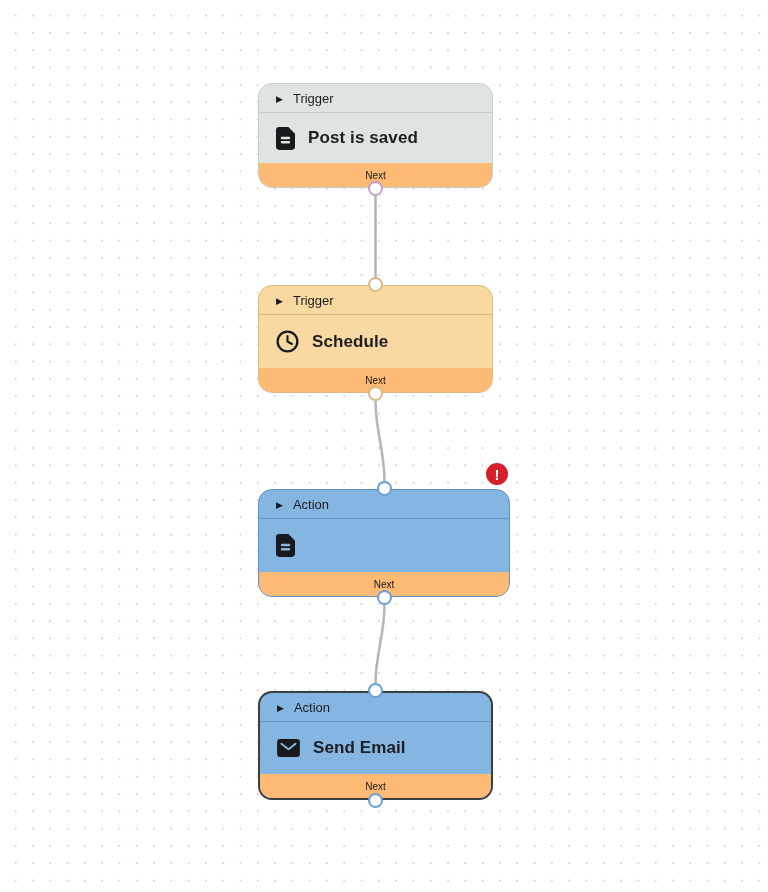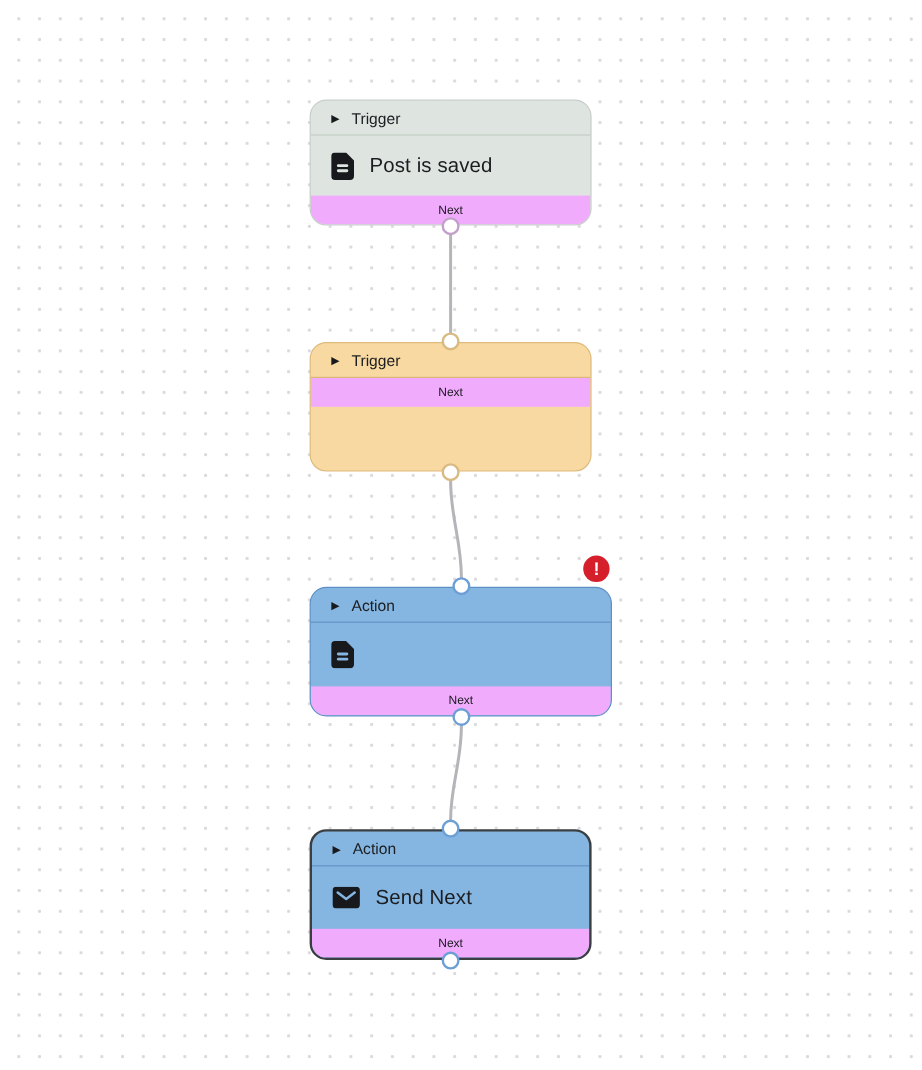--- a/index.html
+++ b/index.html
@@ -56,27 +56,27 @@
     color: #17191c;
     transform: translateY(0.5px);
   }
   .node-body {
     flex: 1 1 auto;
     display: flex;
     align-items: center;
     gap: 13px;
     padding-left: 17px;
     font-size: 17px;
-    font-weight: 400;
+    font-weight: 700;
     letter-spacing: 0.1px;
   }
   .node-body .icon { display: flex; align-items: center; }
   .node-footer {
     flex: 0 0 24px;
-    background: #f0abfc;
+    background: #fdba74;
     display: flex;
     align-items: center;
     justify-content: center;
     font-size: 10px;
     font-weight: 500;
     color: #17191c;
   }
 
   
   .node-trigger .node-box { background: #dee5e0; border-color: #c7cec9; }
@@ -162,20 +162,29 @@
     </div>
     <span class="port port-out port-purple"></span>
   </div>
 
   <div class="node node-advanced" id="node-1">
     <div class="node-box">
       <div class="node-header">
         <span class="play-icon">▶</span>
         <span>Trigger</span>
       </div>
+      <div class="node-body">
+        <span class="icon">
+          <svg width="23" height="23" viewBox="0 0 24 24">
+            <circle cx="12" cy="12" r="10.3" fill="none" stroke="#17191c" stroke-width="2.4"></circle>
+            <path d="M12 6.2 V12 L16.6 14.6" fill="none" stroke="#17191c" stroke-width="2.2" stroke-linecap="round" stroke-linejoin="round"></path>
+          </svg>
+        </span>
+        <span>Schedule</span>
+      </div>
       <div class="node-footer">
         <span>Next</span>
       </div>
     </div>
     <span class="port port-in port-tan"></span>
     <span class="port port-out port-tan"></span>
   </div>
 
   <div class="node node-action" id="node-2">
     <div class="node-box">
@@ -207,21 +216,21 @@
         <span class="play-icon">▶</span>
         <span>Action</span>
       </div>
       <div class="node-body">
         <span class="icon">
           <svg width="23" height="18" viewBox="0 0 24 19">
             <rect x="0" y="0" width="24" height="19" rx="3.2" fill="#17191c"></rect>
             <path d="M4.5 5 L12 10.8 L19.5 5" fill="none" stroke="#85b5e1" stroke-width="2.2" stroke-linecap="round" stroke-linejoin="round"></path>
           </svg>
         </span>
-        <span>Send Next</span>
+        <span>Send Email</span>
       </div>
       <div class="node-footer">
         <span>Next</span>
       </div>
     </div>
     <span class="port port-in port-blue"></span>
     <span class="port port-out port-blue"></span>
   </div>
 
 </div>

